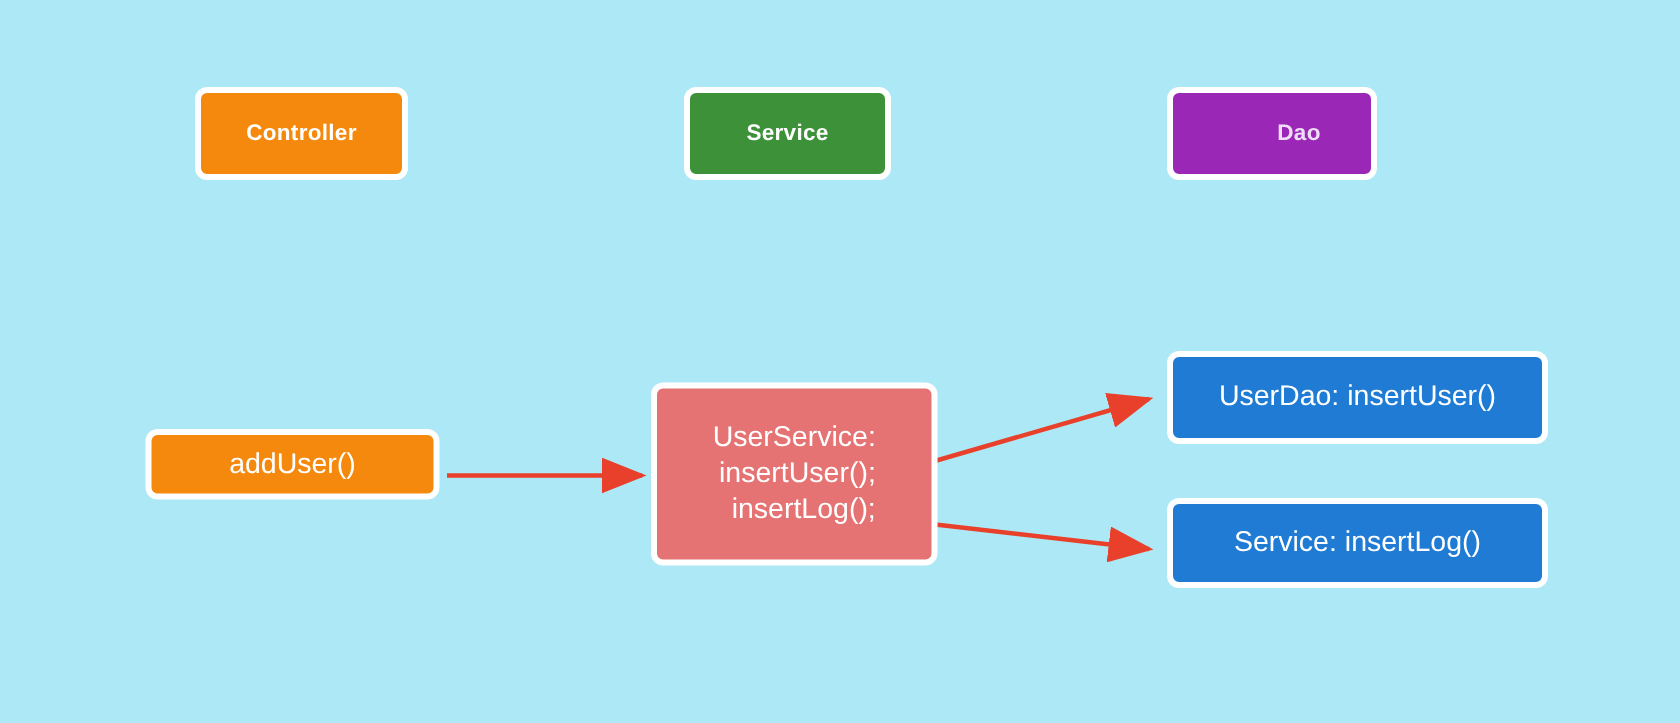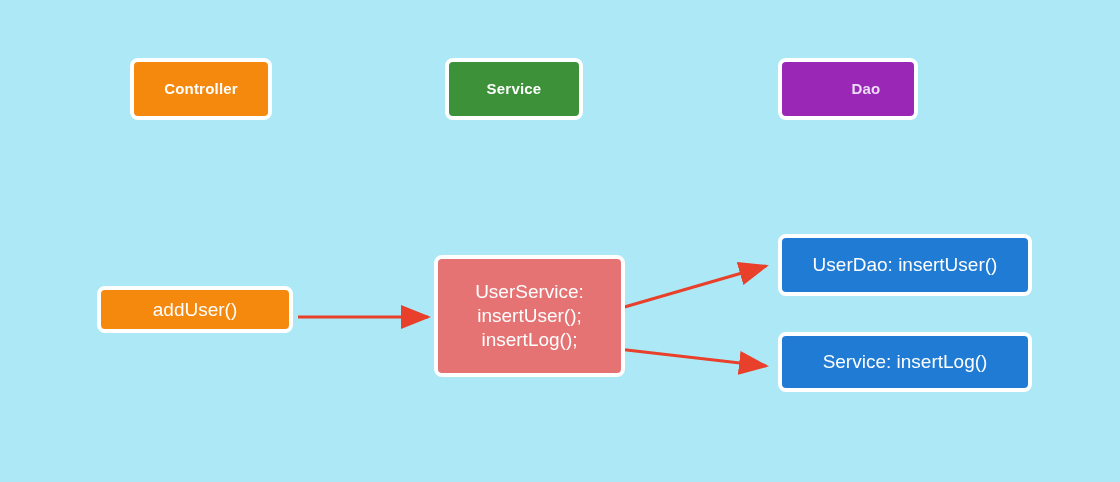--- a/index.html
+++ b/index.html
@@ -33,23 +33,24 @@
     white-space: pre-line;
   }
   .header-node {
     font-weight: bold;
     font-size: 15px;
     letter-spacing: 0.2px;
   }
   .body-node {
     font-weight: normal;
     font-size: 19px;
+    text-align: right;
   }
   #layer-controller { left: 130px;  top: 58px;  width: 142px; height: 62px; background: #f5890d; }
-  #layer-service    { left: 445px;  top: 58px;  width: 138px; height: 62px; background: #3c9139; }
+  #layer-service    { left: 456px;  top: 58px;  width: 138px; height: 62px; background: #3c9139; }
   #layer-dao        { left: 778px;  top: 58px;  width: 140px; height: 62px; background: #9a27b5; color: #eeddf7; padding-left: 36px; }
 
   #node-adduser     { left: 97px;   top: 286px; width: 196px; height: 47px; background: #f5890d; }
   #node-userservice { left: 434px;  top: 255px; width: 191px; height: 122px; background: #e57373; }
   #node-userdao     { left: 778px;  top: 234px; width: 254px; height: 62px; background: #1f7bd4; }
   #node-logdao      { left: 778px;  top: 332px; width: 254px; height: 60px; background: #1f7bd4; }
 
   #arrows {
     position: absolute;
     left: 0;

